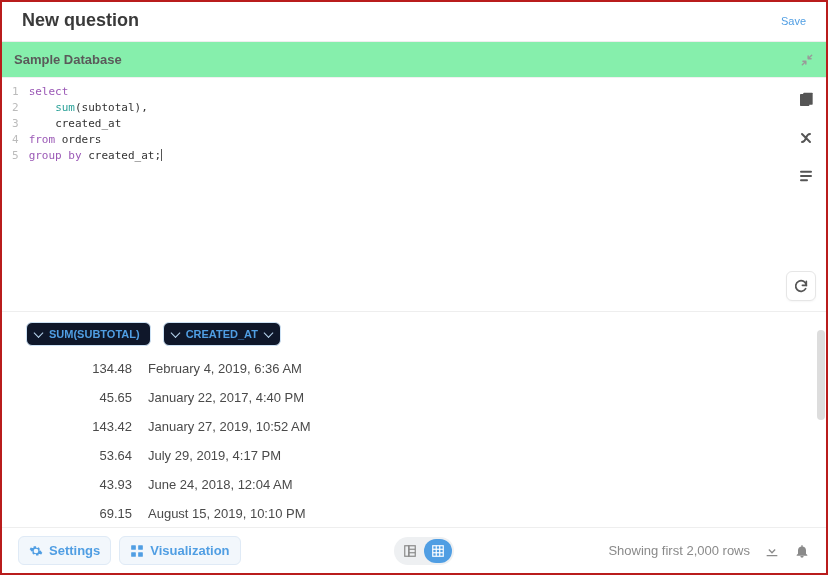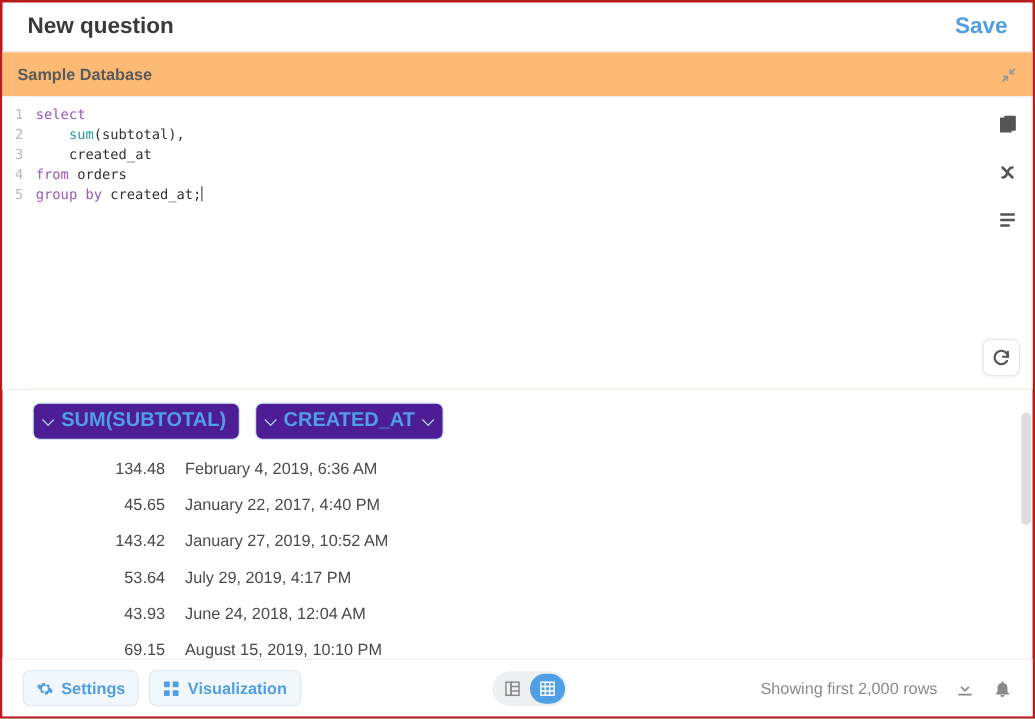--- a/index.html
+++ b/index.html
@@ -1,39 +1,39 @@
 <!DOCTYPE html>
 <html><head>
 <meta charset="utf-8">
 <style>
   * { box-sizing: border-box; margin: 0; padding: 0; }
   html, body { width: 828px; height: 575px; font-family: -apple-system, BlinkMacSystemFont, "Segoe UI", Helvetica, Arial, sans-serif; color: #333; background: #fff; overflow: hidden; }
   .app { width: 828px; height: 575px; display: flex; flex-direction: column; border: 2px solid #b91c1c; }
   
   .header { display: flex; align-items: center; justify-content: space-between; padding: 8px 20px 10px 20px; }
   .header h1 { font-size: 18px; font-weight: 700; color: #3a3a3a; }
-  .save { color: #509ee3; font-size: 18px; font-weight: 700; cursor: pointer; }
-  
-  .editor-wrap { border-top: 1px solid #eee; border-bottom: 1px solid #eee; background: #fdba74; position: relative; }
+  .save { color: #509ee3; font-size: 11px; font-weight: 400; cursor: pointer; }
+  
+  .editor-wrap { border-top: 1px solid #eee; border-bottom: 1px solid #eee; background: #86efac; position: relative; }
   .db-bar { padding: 10px 12px; font-size: 13px; font-weight: 700; color: #5a5a5a; display: flex; justify-content: space-between; align-items: center; }
   .contract-icon { color: #999; cursor: pointer; }
   .editor-body { display: flex; background: #fff; border-top: 1px solid #f0f0f0; height: 234px; position: relative; }
   .gutter { background: #fff; color: #bbb; font-family: Menlo, Consolas, monospace; font-size: 11px; text-align: right; padding: 6px 6px 0 10px; line-height: 16px; user-select: none; }
   .code { font-family: Menlo, Consolas, monospace; font-size: 11px; padding: 6px 8px 0 4px; line-height: 16px; white-space: pre; }
   .kw { color: #9b59b6; }
   .fn { color: #2aa198; }
   .cursor-caret { display:inline-block; width:0; border-right:1px solid #555; height:12px; vertical-align:-2px; }
   .side-tools { position: absolute; right: 10px; top: 48px; display: flex; flex-direction: column; gap: 18px; color: #555; }
   .side-tools .tool { width: 20px; height: 20px; display: flex; align-items: center; justify-content: center; cursor: pointer; }
   .refresh-btn { position: absolute; right: 10px; bottom: 10px; width: 30px; height: 30px; border: 1px solid #e6e6e6; border-radius: 6px; background: #fff; display: flex; align-items: center; justify-content: center; color: #555; cursor: pointer; box-shadow: 0 1px 2px rgba(0,0,0,0.04); }
   
   .results { flex: 1; overflow: hidden; position: relative; }
   .scroll-ind { position: absolute; right: 1px; top: 18px; width: 8px; height: 90px; background: #ddd; border-radius: 4px; }
   .col-headers { display: flex; padding: 10px 12px 8px 24px; gap: 12px; }
-  .pill { border: 1px solid #cde2f5; color: #509ee3; font-size: 16px; font-weight: 700; border-radius: 6px; padding: 5px 10px 5px 22px; position: relative; cursor: pointer; background:#4c1d95; }
+  .pill { border: 1px solid #cde2f5; color: #509ee3; font-size: 11px; font-weight: 700; border-radius: 6px; padding: 5px 10px 5px 22px; position: relative; cursor: pointer; background:#0f172a; }
   .pill::before { content: ""; position: absolute; left: 8px; top: 50%; width: 6px; height: 6px; border-left: 1.5px solid #b9d6ef; border-bottom: 1.5px solid #b9d6ef; transform: translateY(-65%) rotate(-45deg); }
   .pill.with-caret { padding-right: 22px; }
   .pill.with-caret::after { content: ""; position: absolute; right: 8px; top: 50%; width: 6px; height: 6px; border-left: 1.5px solid #b9d6ef; border-bottom: 1.5px solid #b9d6ef; transform: translateY(-65%) rotate(-45deg); }
   .rows { padding: 0 12px 0 0; }
   .row { display: flex; font-size: 13px; color: #4a4a4a; padding: 7px 16px; }
   .cell-num { width: 128px; text-align: right; padding-right: 14px; font-weight: 500; }
   .cell-date { padding-left: 2px; font-weight: 500; }
   
   .footer { border-top: 1px solid #eee; display: flex; align-items: center; justify-content: space-between; padding: 8px 16px; font-size: 13px; background:#fff; }
   .footer-left { display: flex; gap: 8px; }

